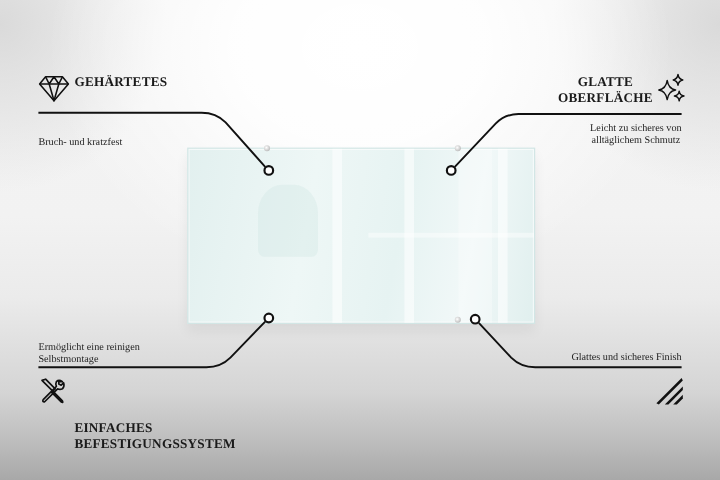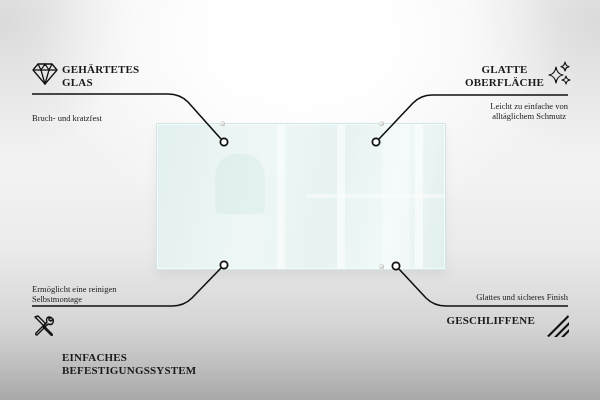--- a/index.html
+++ b/index.html
@@ -77,39 +77,38 @@
     <svg class="icon" style="left:32px; top:62px;" width="26" height="24" viewBox="0 0 26 24">
       <g fill="none" stroke="#111" stroke-width="1.3" stroke-linejoin="round">
         <path d="M6 2 H20 L25 8 L13 22 L1 8 Z"></path>
         <path d="M1 8 H25"></path>
         <path d="M6 2 L9 8 L13 2 L17 8 L20 2"></path>
         <path d="M9 8 L13 22 L17 8"></path>
       </g>
     </svg>
     <div class="title" style="left:62px; top:63px;">
       <div>GEHÄRTETES</div>
-      <div>GLAS</div>
     </div>
     <div class="desc" style="left:32px; top:101px;margin-top:12px;">Bruch- und kratzfest</div>
   </div>
 
   <div>
     <div class="title right" style="right:56px; top:63px;">
       <div>GLATTE</div>
       <div>OBERFLÄCHE</div>
     </div>
     <svg class="icon" style="left:548px; top:61px;" width="24" height="26" viewBox="0 0 24 26">
       <g fill="none" stroke="#111" stroke-width="1.2" stroke-linejoin="round">
         <path d="M8 6 Q9 13 15 14 Q9 15 8 22 Q7 15 1 14 Q7 13 8 6 Z"></path>
         <path d="M17 1 Q17.6 5 21 5.6 Q17.6 6.2 17 10 Q16.4 6.2 13 5.6 Q16.4 5 17 1 Z"></path>
         <path d="M18 15 Q18.5 18.5 22 19 Q18.5 19.5 18 23 Q17.5 19.5 14 19 Q17.5 18.5 18 15 Z"></path>
       </g>
     </svg>
     <div class="desc right" style="right:32px; top:101px;">
-      <div>Leicht zu einfache von</div>
+      <div>Leicht zu sicheres von</div>
       <div>alltäglichem Schmutz</div>
     </div>
   </div>
 
   <div>
     <div class="desc" style="left:32px; top:284px;">
       <div>Ermöglicht eine reinigen</div>
       <div>Selbstmontage</div>
     </div>
     <svg class="icon" style="left:32px; top:314px;" width="24" height="24" viewBox="0 0 24 24">
@@ -121,21 +120,20 @@
     </svg>
     <div class="title" style="left:62px; top:314px;margin-top:37px;">
       <div>EINFACHES</div>
       <div>BEFESTIGUNGSSYSTEM</div>
     </div>
   </div>
 
   <div>
     <div class="desc right" style="right:32px; top:292px;">Glattes und sicheres Finish</div>
     <div class="title right" style="right:65px; top:314px;">
-      <div>GESCHLIFFENE</div>
     </div>
     <svg class="icon" style="left:546px; top:314px;" width="24" height="24" viewBox="0 0 24 24">
       <g fill="#111">
         <path d="M22 1 L23 3 L3 23 L1 22 Z"></path>
         <path d="M23 8 L23 11 L11 23 L8 23 Z"></path>
         <path d="M23 15 L23 18 L18 23 L15 23 Z"></path>
       </g>
     </svg>
   </div>
 

